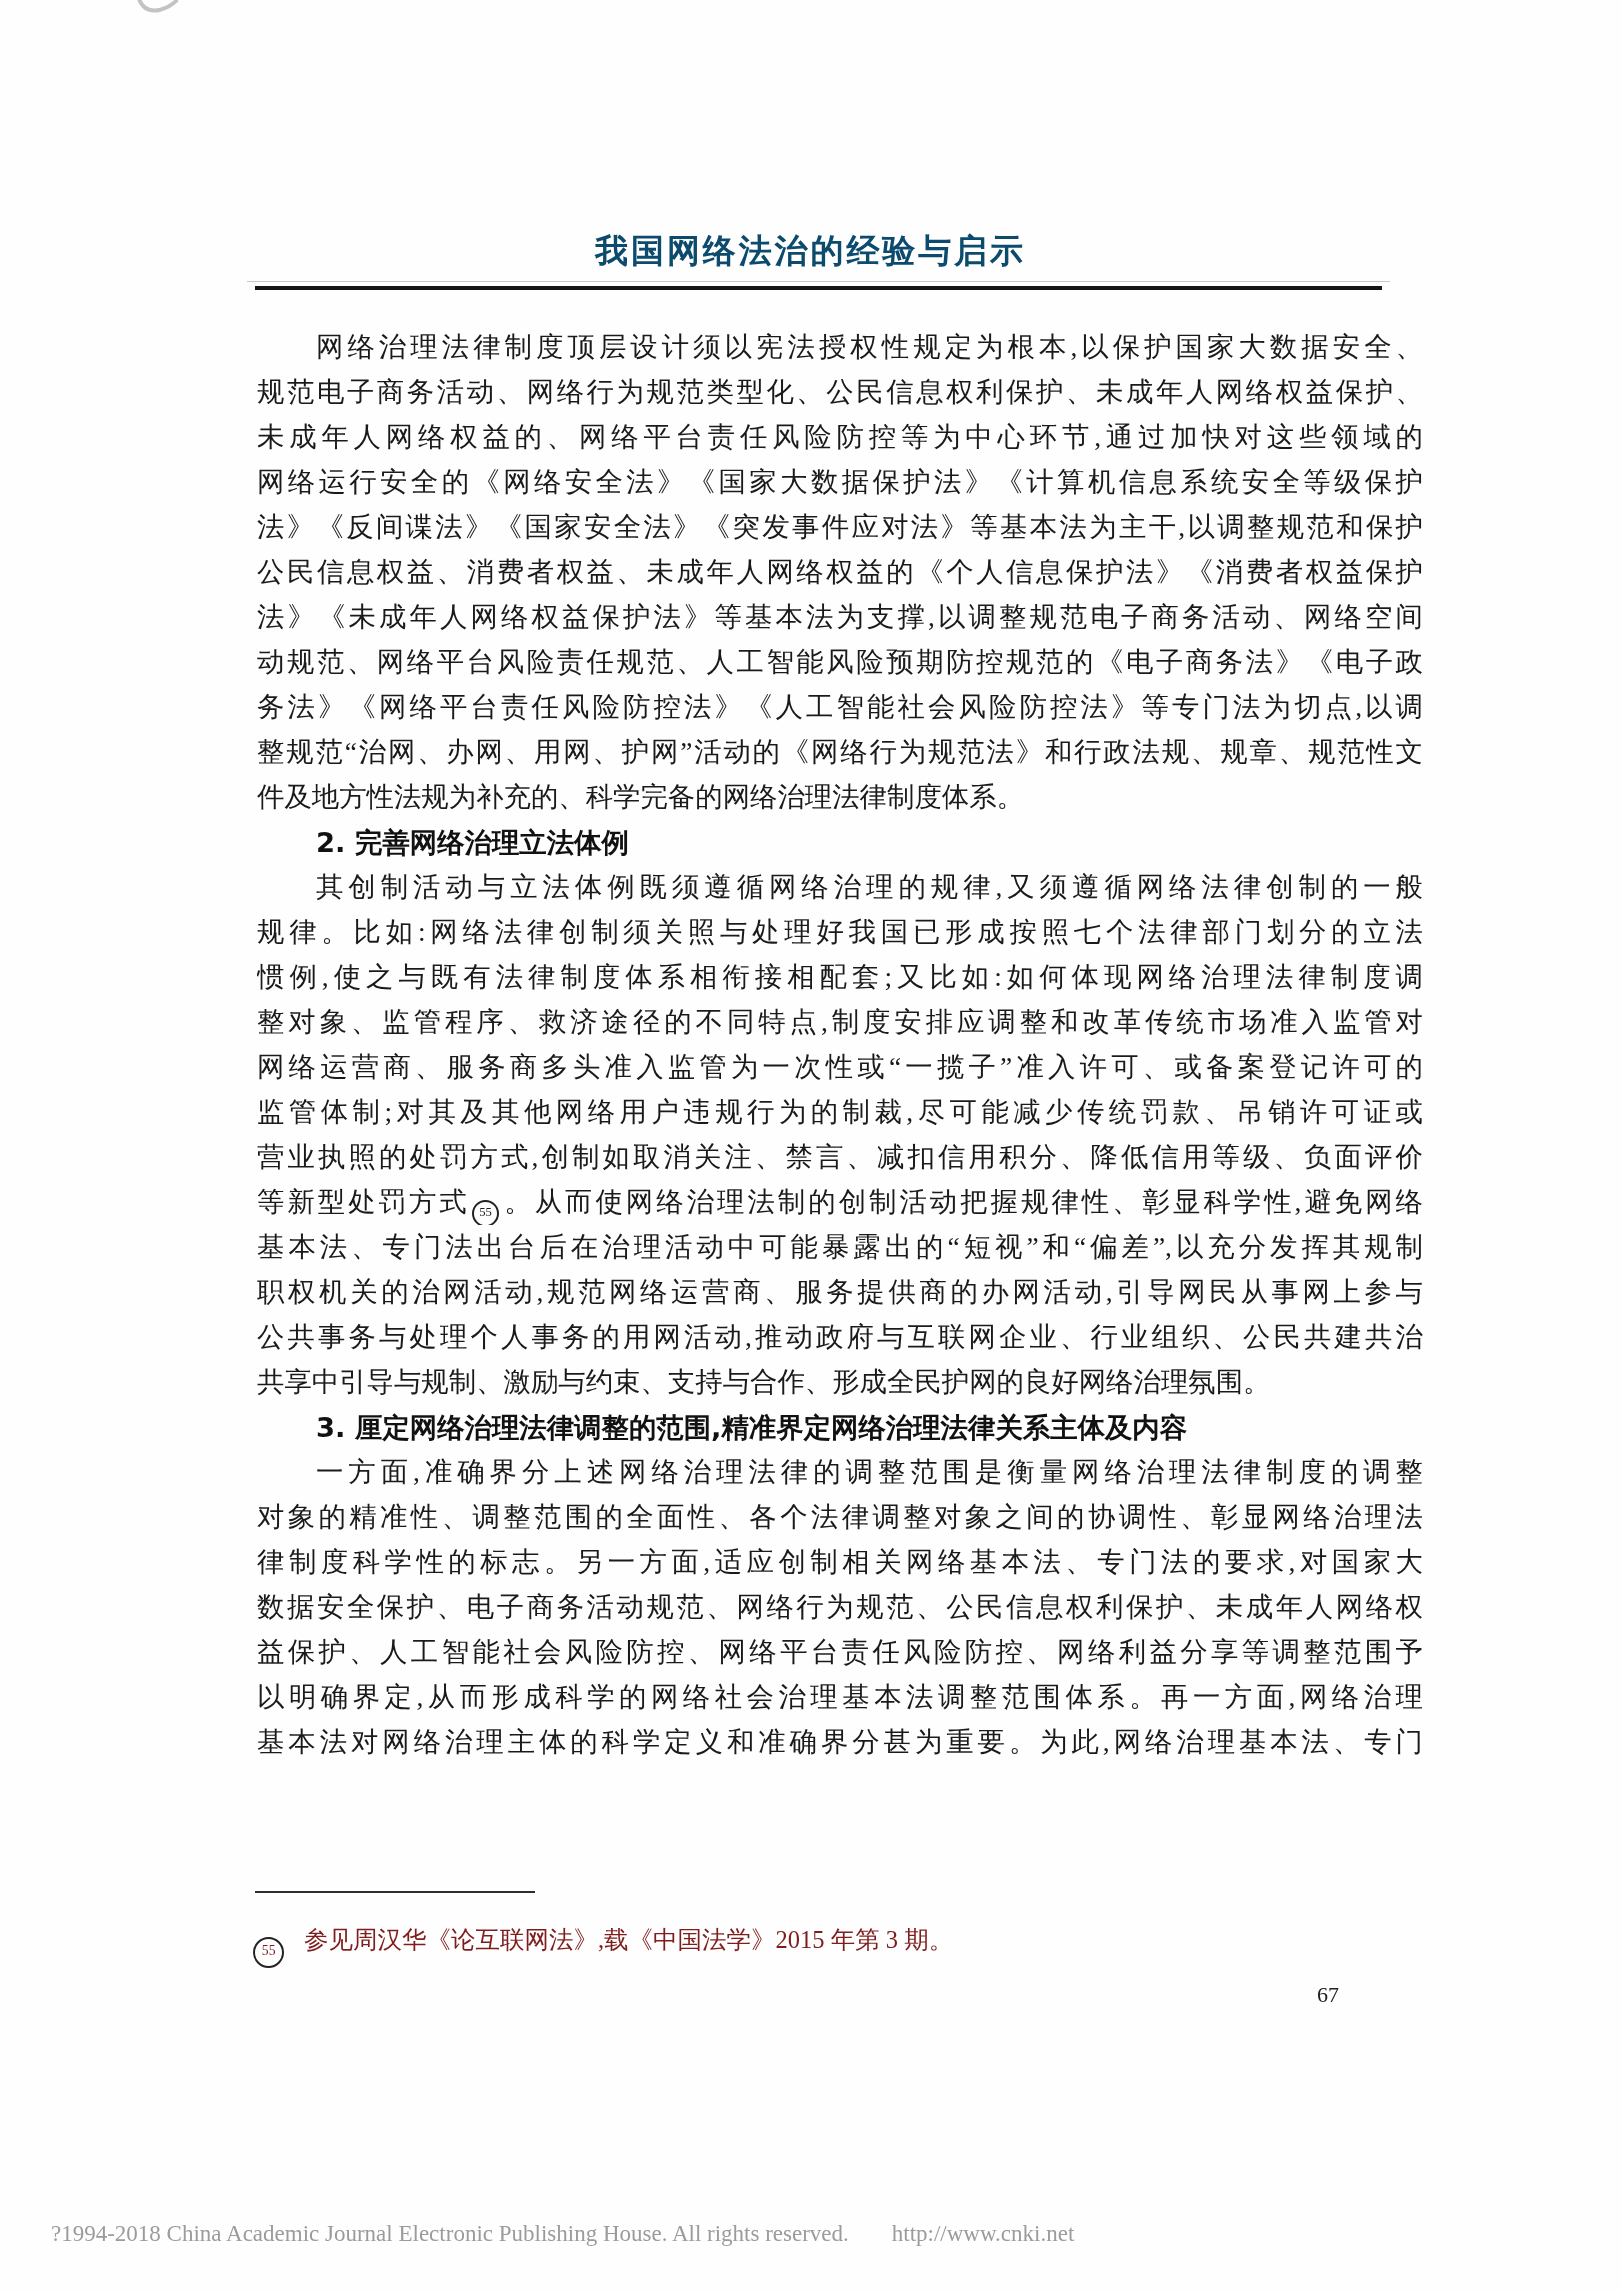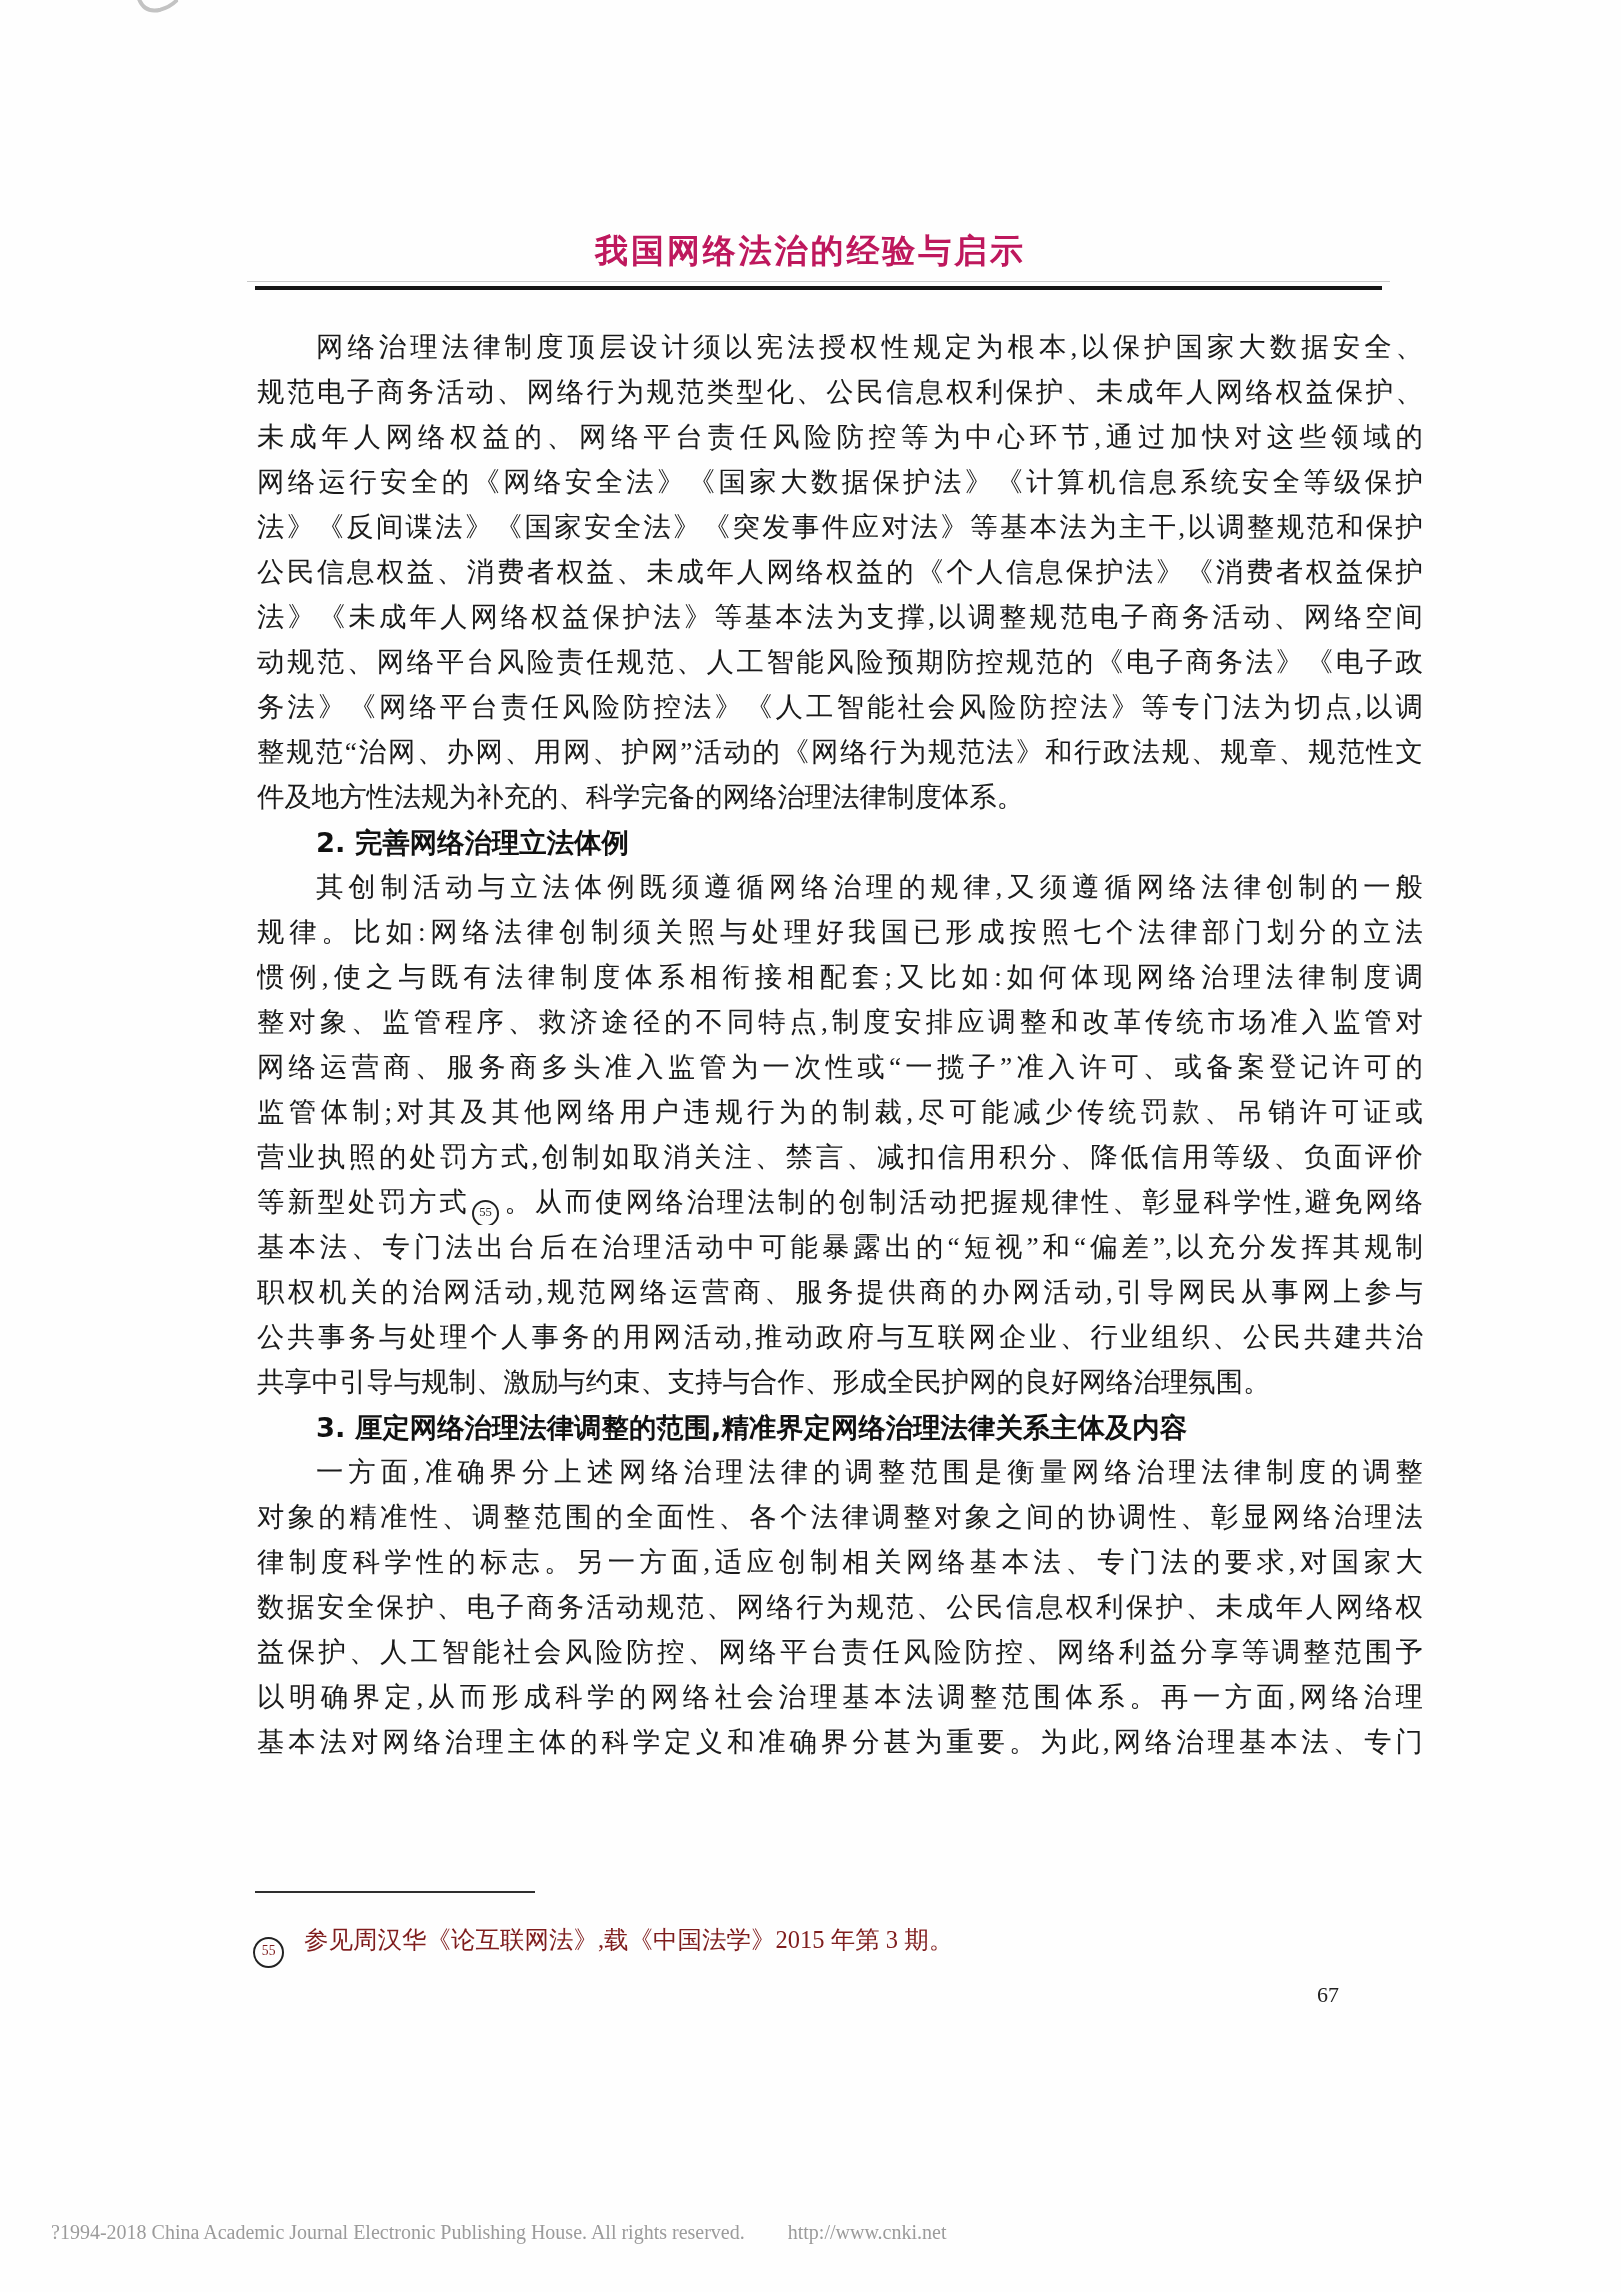--- a/index.html
+++ b/index.html
@@ -22,21 +22,21 @@
   .title {
     position: absolute;
     top: 229px;
     left: 0;
     width: 100%;
     text-align: center;
     font-family: "DejaVu Sans", sans-serif;
     font-weight: 700;
     font-size: 33px;
     letter-spacing: 2.9px;
-    color: #be185d;
+    color: #0c4a6e;
   }
   .title-rule {
     position: absolute;
     top: 286px;
     left: 255px;
     width: 1127px;
     height: 3.9px;
     background: #151515;
   }
   .title-rule-shadow {
@@ -122,21 +122,21 @@
     top: 1982px;
     left: 1317px;
     font-size: 22px;
     color: #222;
     font-family: "Liberation Serif", serif;
   }
   .footer {
     position: absolute;
     top: 2221px;
     left: 51px;
-    font-size: 20px;
+    font-size: 23px;
     color: #9b9b9b;
     font-family: "Liberation Serif", serif;
     white-space: nowrap;
   }
   .footer .url { margin-left: 43px; }
 </style>
 </head>
 <body>
 
 <div class="page">

